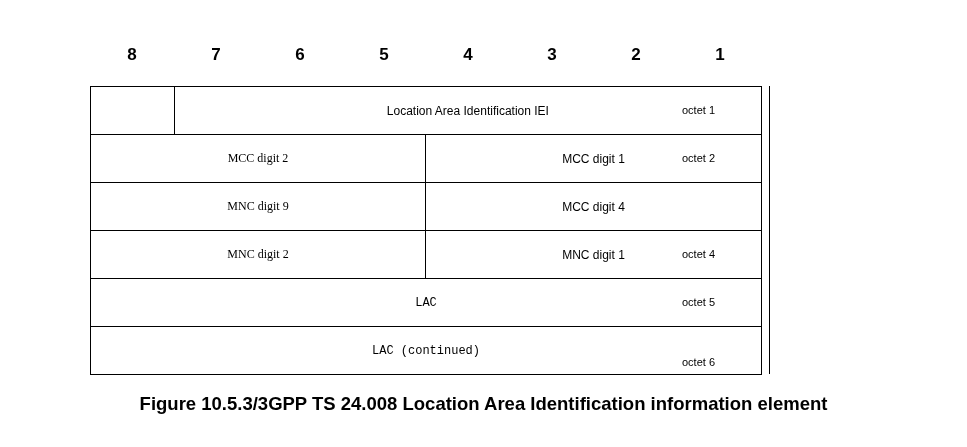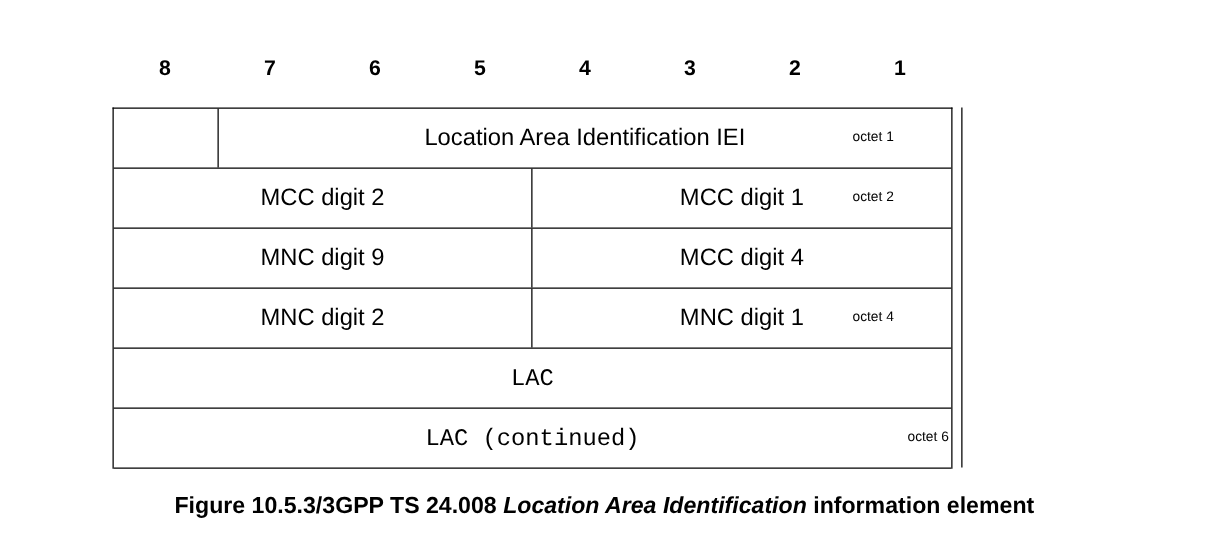--- a/index.html
+++ b/index.html
@@ -57,39 +57,40 @@
     height: 48px;
     border-bottom: 1.5px solid #000;
     box-sizing: border-box;
     display: flex;
   }
   .cell {
     position: relative;
     display: flex;
     align-items: center;
     justify-content: center;
-    font-size: 19px;
+    font-size: 12px;
     box-sizing: border-box;
     height: 100%;
   }
   .cell.half {
     width: 50%;
   }
   .cell.full {
     width: 100%;
     font-family: Liberation Mono, monospace;
   }
   .cell.eighth {
     width: 12.5%;
   }
   .cell.seven-eighths {
     width: 87.5%;
   }
   .vline-right {
     border-right: 1.5px solid #000;
+    font-family: Liberation Serif, serif;
   }
 
   
   .octet-label {
     position: absolute;
     left: 682px;
     width: 120px;
     font-size: 11px;
     line-height: 48px;
     height: 48px;
@@ -110,21 +111,20 @@
     position: absolute;
     left: 0;
     top: 393px;
     width: 967px;
     text-align: center;
     font-size: 18.5px;
     font-weight: bold;
     color: #000;
   }
   #caption .ital {
-    font-style: italic;
   }
 </style>
 </head>
 <body>
 
 <div id="figure-wrap">
 
   <div id="bit-header">
     <span class="bit-num">8</span>
     <span class="bit-num">7</span>
@@ -166,19 +166,20 @@
       <div class="cell full">LAC (continued)</div>
     </div>
 
   </div>
 
   <div id="label-divider"></div>
 
   <div class="octet-label" style="top:86px;">octet 1</div>
   <div class="octet-label" style="top:134px;">octet 2</div>
   <div class="octet-label" style="top:230px;">octet 4</div>
-  <div class="octet-label" style="top:326px;margin-left:44px;">octet 6</div>
+  <div class="octet-label" style="top:278px;">octet 5</div>
+  <div class="octet-label" style="top:338px;">octet 6</div>
 
   <div id="caption">
     <span>Figure 10.5.3/3GPP TS 24.008 </span><span class="ital">Location Area Identification</span><span> information element</span>
   </div>
 
 </div>
 
 </body></html>

